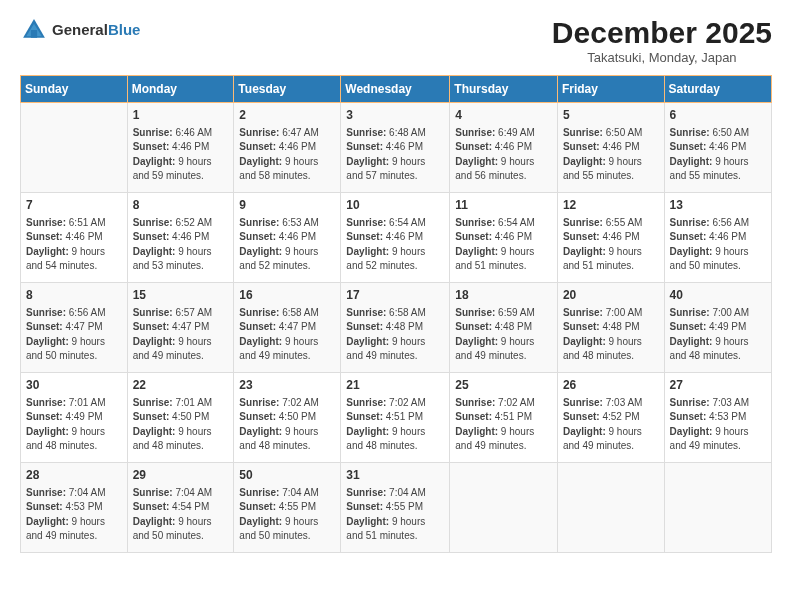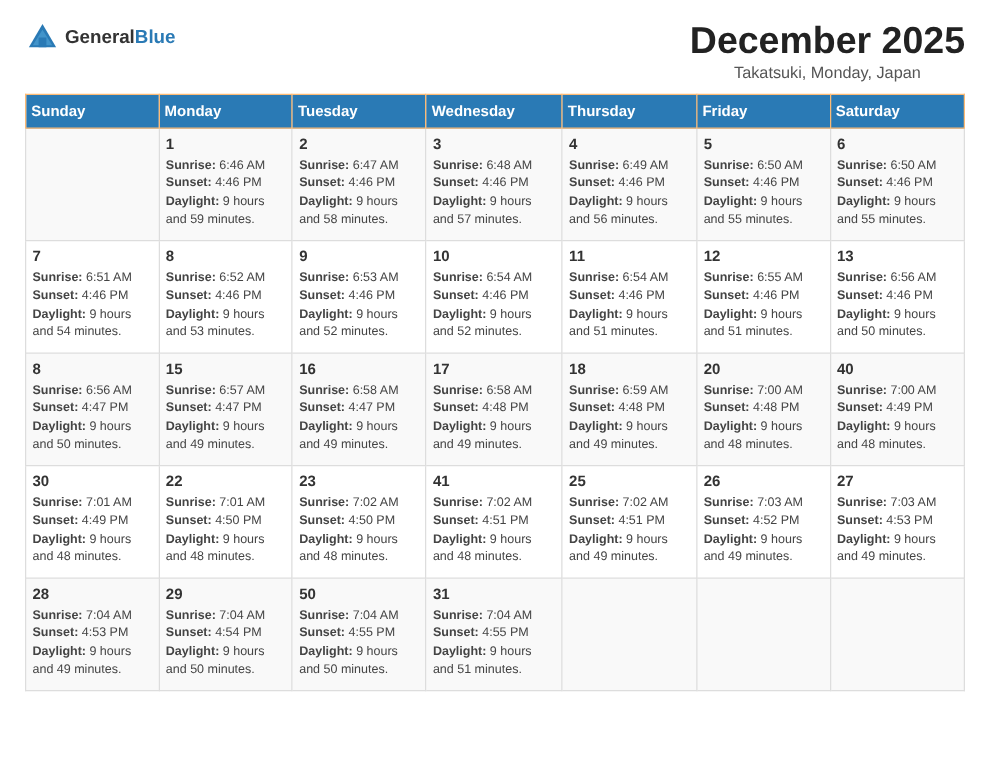--- a/index.html
+++ b/index.html
@@ -218,21 +218,21 @@
           </td>
           <td>
             <span class="day-num">22</span>
             <div class="day-info"><b>Sunrise:</b> 7:01 AM<br><b>Sunset:</b> 4:50 PM<br><b>Daylight:</b> 9 hours<br>and 48 minutes.</div>
           </td>
           <td>
             <span class="day-num">23</span>
             <div class="day-info"><b>Sunrise:</b> 7:02 AM<br><b>Sunset:</b> 4:50 PM<br><b>Daylight:</b> 9 hours<br>and 48 minutes.</div>
           </td>
           <td>
-            <span class="day-num">41</span>
+            <span class="day-num">21</span>
             <div class="day-info"><b>Sunrise:</b> 7:02 AM<br><b>Sunset:</b> 4:51 PM<br><b>Daylight:</b> 9 hours<br>and 48 minutes.</div>
           </td>
           <td>
             <span class="day-num">25</span>
             <div class="day-info"><b>Sunrise:</b> 7:02 AM<br><b>Sunset:</b> 4:51 PM<br><b>Daylight:</b> 9 hours<br>and 49 minutes.</div>
           </td>
           <td>
             <span class="day-num">26</span>
             <div class="day-info"><b>Sunrise:</b> 7:03 AM<br><b>Sunset:</b> 4:52 PM<br><b>Daylight:</b> 9 hours<br>and 49 minutes.</div>
           </td>

